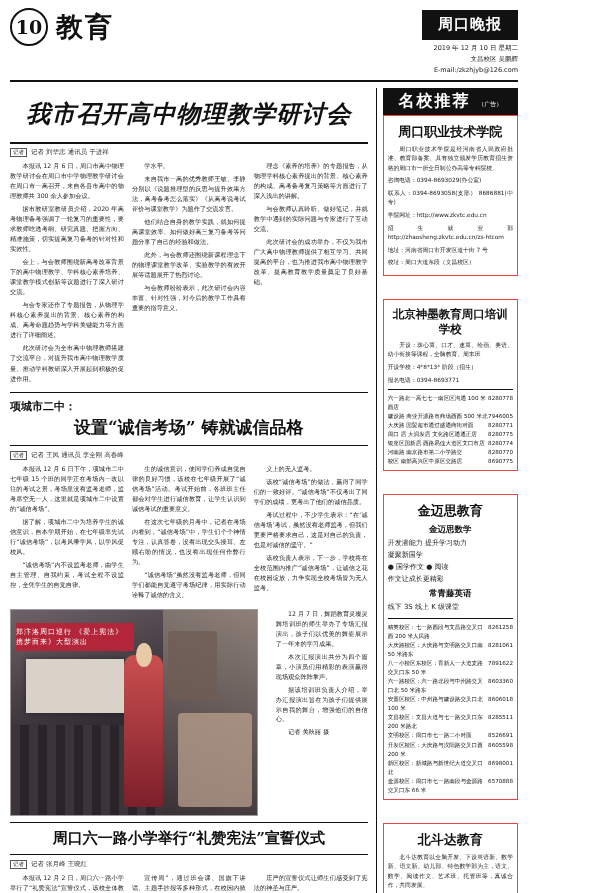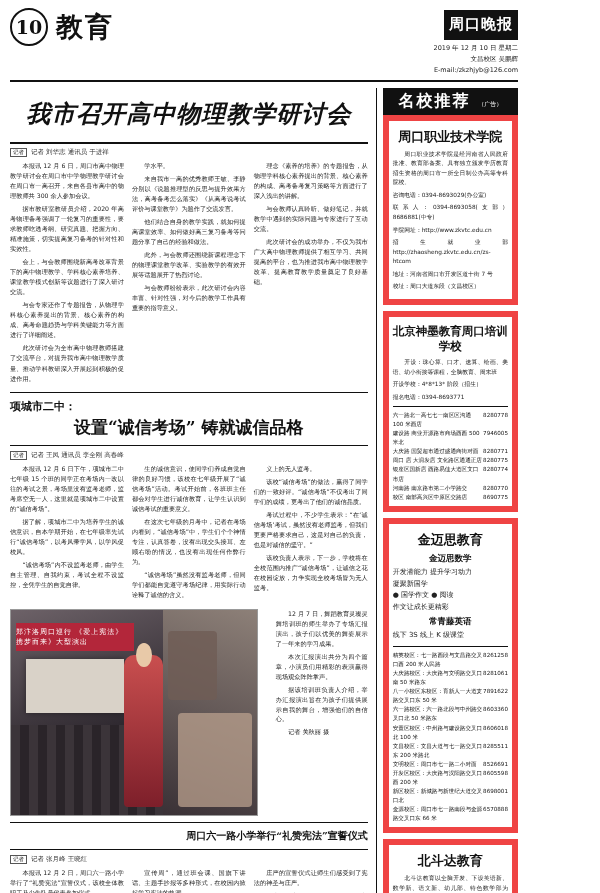--- a/index.html
+++ b/index.html
@@ -5,21 +5,21 @@
   html,body{margin:0;padding:0;background:#ffffff;}
   body{width:600px;height:893px;font-family:"DejaVu Sans","Liberation Sans",sans-serif;color:#111;}
   .page{position:relative;width:528px;height:893px;box-sizing:border-box;padding:8px 10px;background:#fff;}
 
   
   .masthead{display:flex;align-items:flex-start;justify-content:space-between;border-bottom:2px solid #111;padding-bottom:4px;}
   .mast-left{display:flex;align-items:center;gap:8px;}
   .pagenum{width:34px;height:34px;border:2px solid #111;border-radius:50%;display:flex;align-items:center;justify-content:center;font-size:19px;font-weight:bold;font-family:"DejaVu Serif","Liberation Serif",serif;}
   .section-name{font-size:27px;font-weight:bold;font-family:"DejaVu Serif","Liberation Serif",serif;letter-spacing:2px;}
   .mast-right{text-align:right;font-size:6.5px;line-height:1.7;color:#222;padding-top:2px;}
-  .paper-logo{font-family:"DejaVu Serif","Liberation Serif",serif;font-size:15px;font-weight:bold;letter-spacing:1px;background:#111;color:#fff;padding:2px 5px;display:inline-block;margin-bottom:3px;}
+  .paper-logo{font-family:"DejaVu Serif","Liberation Serif",serif;font-size:15px;font-weight:bold;letter-spacing:1px;background:#111;color:#fff;padding:2px 16px;display:inline-block;margin-bottom:3px;}
   .mast-right .ln{display:block;}
 
   
   .body{display:flex;gap:8px;margin-top:6px;height:830px;}
   .left{width:415px;}
   .right{width:157px;border-left:1px solid #111;padding-left:6px;}
 
   
   .headline{font-family:"DejaVu Serif","Liberation Serif",serif;font-size:24px;font-weight:bold;letter-spacing:1px;text-align:center;margin:10px 0 12px;font-style:italic;}
   .rule-thick{border-top:2px solid #111;margin:6px 0 4px;}
@@ -27,42 +27,42 @@
   .byline{font-size:6.5px;color:#333;display:flex;align-items:center;gap:4px;margin-bottom:4px;}
   .byline .tag{border:1px solid #555;padding:0 2px;font-size:5.5px;}
 
   .cols3{display:flex;gap:8px;}
   .col{flex:1;font-size:6.2px;line-height:1.62;text-align:justify;color:#222;}
   .col p{margin:0 0 3px;text-indent:2em;}
 
   
   .subhead-kicker{font-size:11px;font-weight:bold;font-family:"DejaVu Serif","Liberation Serif",serif;margin:6px 0 2px;}
   .subhead{font-size:17px;font-weight:bold;font-family:"DejaVu Serif","Liberation Serif",serif;text-align:center;margin:2px 0 6px;}
-  .subhead2{font-size:10px;font-weight:bold;font-family:"DejaVu Serif","Liberation Serif",serif;text-align:right;margin:6px 0 6px;}
+  .subhead2{font-size:15px;font-weight:bold;font-family:"DejaVu Serif","Liberation Serif",serif;text-align:center;margin:6px 0 6px;}
 
   
   .photo{position:relative;width:100%;height:205px;background:linear-gradient(#59535a,#2d2a30);overflow:hidden;border:1px solid #999;margin:6px 0;}
   .ph-stage{position:absolute;left:0;top:0;width:62%;height:100%;background:linear-gradient(160deg,#6d6268,#241f26 70%);}
   .ph-banner{position:absolute;left:2%;top:6%;width:48%;height:14%;background:#b3263a;color:#fff;font-size:7px;display:flex;align-items:center;justify-content:center;letter-spacing:1px;}
   .ph-screen{position:absolute;left:6%;top:24%;width:40%;height:26%;background:#d9d2c8;box-shadow:0 0 6px rgba(0,0,0,.4);}
   .ph-crowd{position:absolute;left:0;bottom:0;width:64%;height:44%;background:repeating-linear-gradient(90deg,#3b3439 0 9px,#2a2429 9px 18px);}
   .ph-person{position:absolute;left:46%;top:22%;width:16%;height:74%;background:linear-gradient(#c94f4f,#7d1f2a);border-radius:10px 10px 4px 4px;}
   .ph-person:after{content:"";position:absolute;left:30%;top:-8%;width:40%;height:16%;background:#e8c9a8;border-radius:50%;}
   .ph-right{position:absolute;right:0;top:0;width:38%;height:100%;background:linear-gradient(200deg,#8d8078,#3a3136);}
   .ph-r2{position:absolute;right:2%;bottom:4%;width:30%;height:46%;background:#b9a08e;opacity:.75;border-radius:4px;}
   .ph-r3{position:absolute;right:16%;top:10%;width:20%;height:34%;background:#6f5c55;opacity:.8;border-radius:4px;}
   .photo-wrap{display:flex;gap:18px;align-items:stretch;margin:6px 0;}
   .photo-wrap .photo{flex:1;margin:0;}
   .photo-caption{width:92px;font-size:6.2px;line-height:1.6;text-align:justify;color:#222;}
   .photo-caption p{margin:0 0 3px;text-indent:2em;}
 
   
   .rail-title{background:#111;color:#fff;text-align:center;font-family:"DejaVu Serif","Liberation Serif",serif;font-weight:bold;font-size:16px;letter-spacing:2px;padding:3px 0;}
   .rail-title .ad{font-size:6px;font-weight:normal;letter-spacing:0;}
-  .rail-box{border:6px solid #ef4444;margin-bottom:6px;padding:4px;}
+  .rail-box{border:1px solid #ef4444;margin-bottom:23px;padding:4px;}
   .rail-h{text-align:center;font-family:"DejaVu Serif","Liberation Serif",serif;font-weight:bold;font-size:13px;margin:3px 0 4px;}
   .rail-h.sm{font-size:11.5px;}
   .rail-p{font-size:5.8px;line-height:1.65;text-align:justify;color:#222;margin:0 0 3px;text-indent:2em;}
   .rail-p.noind{text-indent:0;}
   .rail-center{font-size:7px;line-height:1.7;color:#222;}
   .rail-sep{border-top:1px solid #111;margin:4px 0;}
   .rail-sub{text-align:center;font-size:8.5px;font-weight:bold;margin:2px 0;}
   .list-rows{font-size:5.6px;line-height:1.62;}
   .list-rows div{display:flex;justify-content:space-between;}
 </style>

